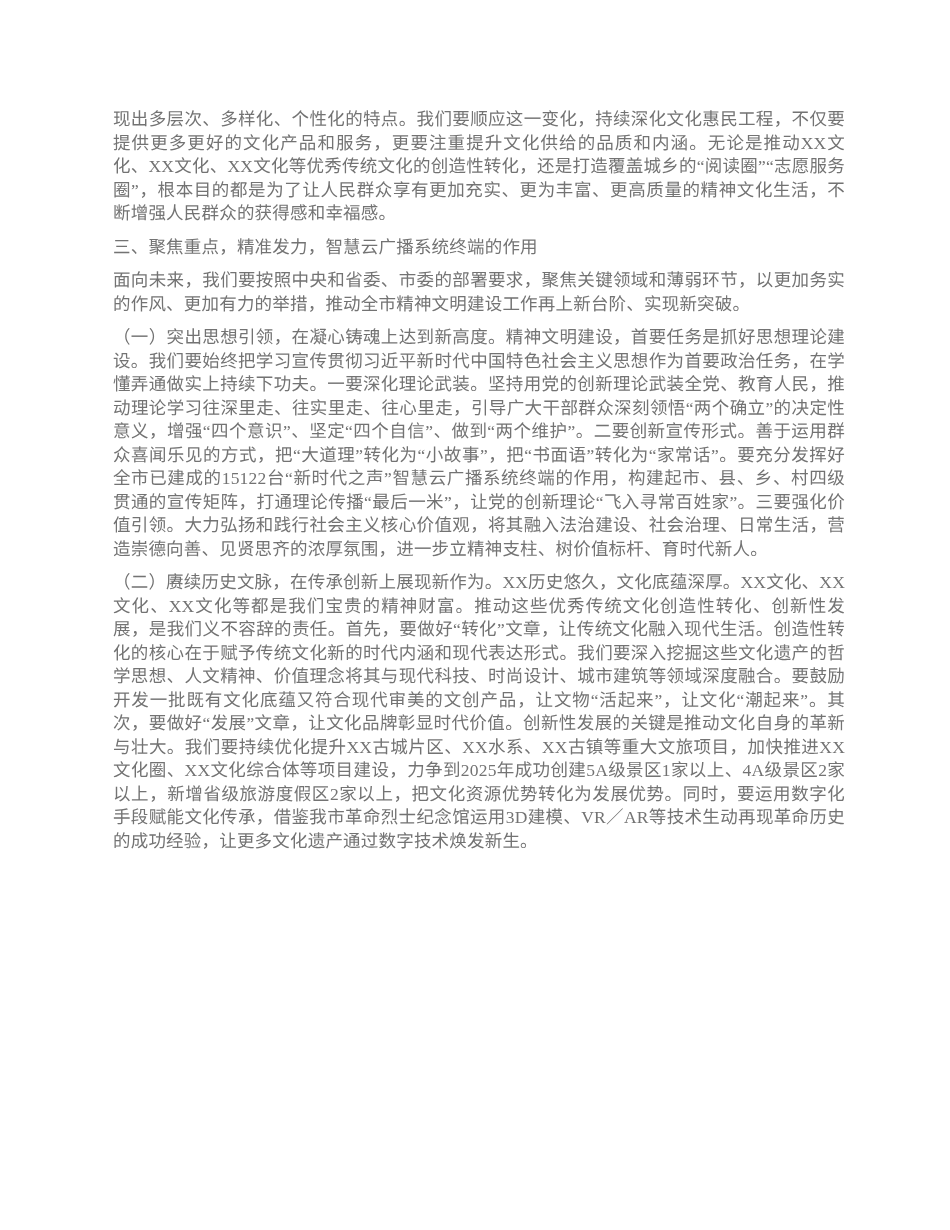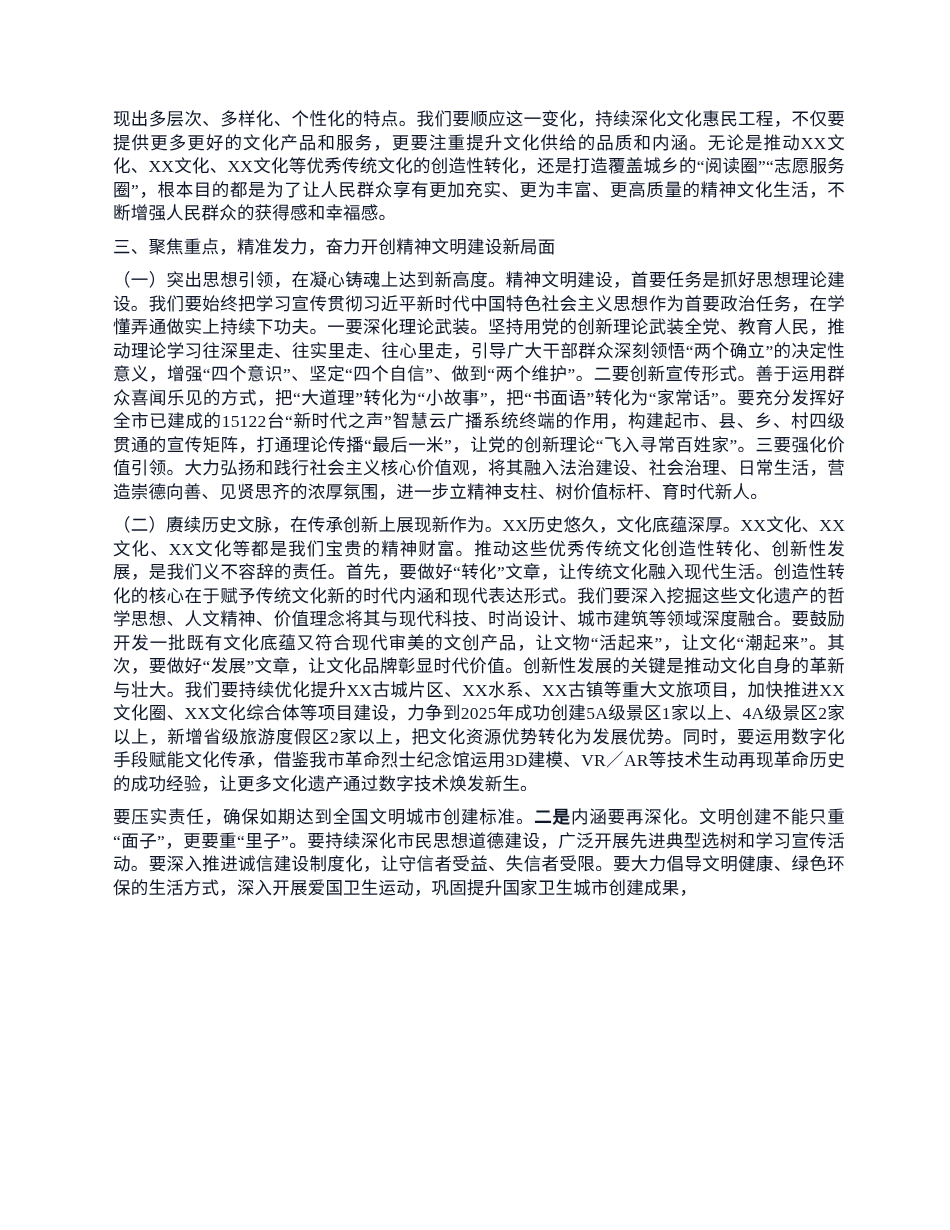--- a/index.html
+++ b/index.html
@@ -11,21 +11,21 @@
     width: 950px;
     min-height: 1230px;
     box-sizing: border-box;
     font-family: "Liberation Serif", "DejaVu Serif", serif;
   }
   .doc {
     box-sizing: border-box;
     width: 950px;
     min-height: 1230px;
     padding: 108px 105px 40px 113px;
-    color: #0f172a;
+    color: #737373;
   }
   .doc p, .doc h2 {
     margin: 0 0 10px 0;
     font-size: 17.5px;
     line-height: 23.5px;
     font-weight: normal;
     text-align: justify;
     letter-spacing: 0.2px;
     word-break: break-all;
   }
@@ -34,17 +34,17 @@
   }
   .bold {
     font-weight: bold;
   }
 </style>
 </head>
 <body>
 
 <div class="doc">
   <p>现出多层次、多样化、个性化的特点。我们要顺应这一变化，持续深化文化惠民工程，不仅要提供更多更好的文化产品和服务，更要注重提升文化供给的品质和内涵。无论是推动XX文化、XX文化、XX文化等优秀传统文化的创造性转化，还是打造覆盖城乡的“阅读圈”“志愿服务圈”，根本目的都是为了让人民群众享有更加充实、更为丰富、更高质量的精神文化生活，不断增强人民群众的获得感和幸福感。</p>
-  <h2>三、聚焦重点，精准发力，奋力开创精神文明建设新局面</h2>
+  <h2>三、聚焦重点，精准发力，智慧云广播系统终端的作用</h2>
+  <p>面向未来，我们要按照中央和省委、市委的部署要求，聚焦关键领域和薄弱环节，以更加务实的作风、更加有力的举措，推动全市精神文明建设工作再上新台阶、实现新突破。</p>
   <p>（一）突出思想引领，在凝心铸魂上达到新高度。精神文明建设，首要任务是抓好思想理论建设。我们要始终把学习宣传贯彻习近平新时代中国特色社会主义思想作为首要政治任务，在学懂弄通做实上持续下功夫。一要深化理论武装。坚持用党的创新理论武装全党、教育人民，推动理论学习往深里走、往实里走、往心里走，引导广大干部群众深刻领悟“两个确立”的决定性意义，增强“四个意识”、坚定“四个自信”、做到“两个维护”。二要创新宣传形式。善于运用群众喜闻乐见的方式，把“大道理”转化为“小故事”，把“书面语”转化为“家常话”。要充分发挥好全市已建成的15122台“新时代之声”智慧云广播系统终端的作用，构建起市、县、乡、村四级贯通的宣传矩阵，打通理论传播“最后一米”，让党的创新理论“飞入寻常百姓家”。三要强化价值引领。大力弘扬和践行社会主义核心价值观，将其融入法治建设、社会治理、日常生活，营造崇德向善、见贤思齐的浓厚氛围，进一步立精神支柱、树价值标杆、育时代新人。</p>
   <p>（二）赓续历史文脉，在传承创新上展现新作为。XX历史悠久，文化底蕴深厚。XX文化、XX文化、XX文化等都是我们宝贵的精神财富。推动这些优秀传统文化创造性转化、创新性发展，是我们义不容辞的责任。首先，要做好“转化”文章，让传统文化融入现代生活。创造性转化的核心在于赋予传统文化新的时代内涵和现代表达形式。我们要深入挖掘这些文化遗产的哲学思想、人文精神、价值理念将其与现代科技、时尚设计、城市建筑等领域深度融合。要鼓励开发一批既有文化底蕴又符合现代审美的文创产品，让文物“活起来”，让文化“潮起来”。其次，要做好“发展”文章，让文化品牌彰显时代价值。创新性发展的关键是推动文化自身的革新与壮大。我们要持续优化提升XX古城片区、XX水系、XX古镇等重大文旅项目，加快推进XX文化圈、XX文化综合体等项目建设，力争到2025年成功创建5A级景区1家以上、4A级景区2家以上，新增省级旅游度假区2家以上，把文化资源优势转化为发展优势。同时，要运用数字化手段赋能文化传承，借鉴我市革命烈士纪念馆运用3D建模、VR／AR等技术生动再现革命历史的成功经验，让更多文化遗产通过数字技术焕发新生。</p>
-  <p><span>要压实责任，确保如期达到全国文明城市创建标准。</span><span class="bold">二是</span><span>内涵要再深化。文明创建不能只重“面子”，更要重“里子”。要持续深化市民思想道德建设，广泛开展先进典型选树和学习宣传活动。要深入推进诚信建设制度化，让守信者受益、失信者受限。要大力倡导文明健康、绿色环保的生活方式，深入开展爱国卫生运动，巩固提升国家卫生城市创建成果，</span></p>
 </div>
 
 </body></html>

